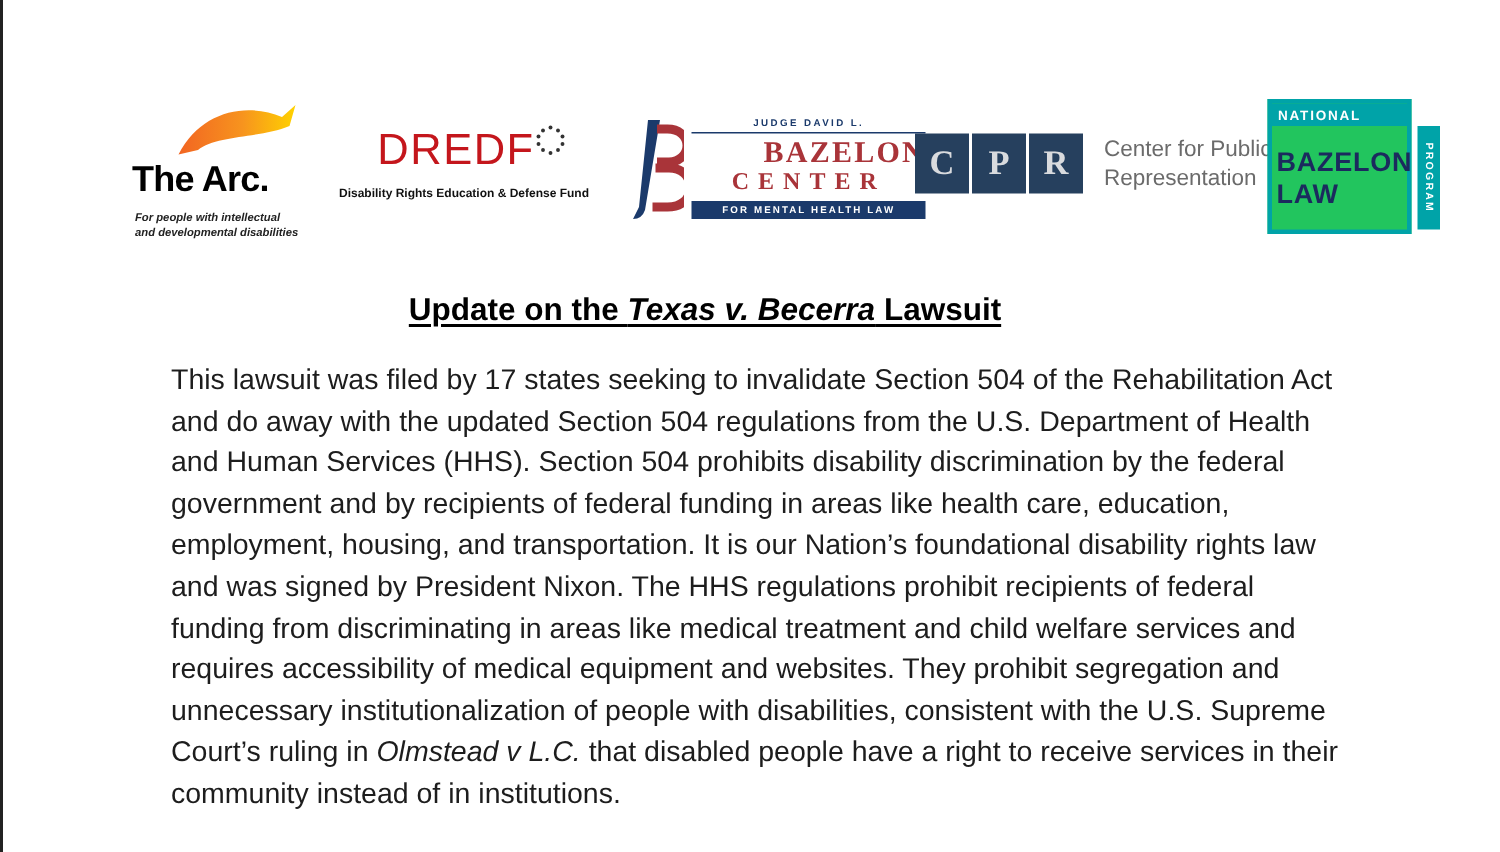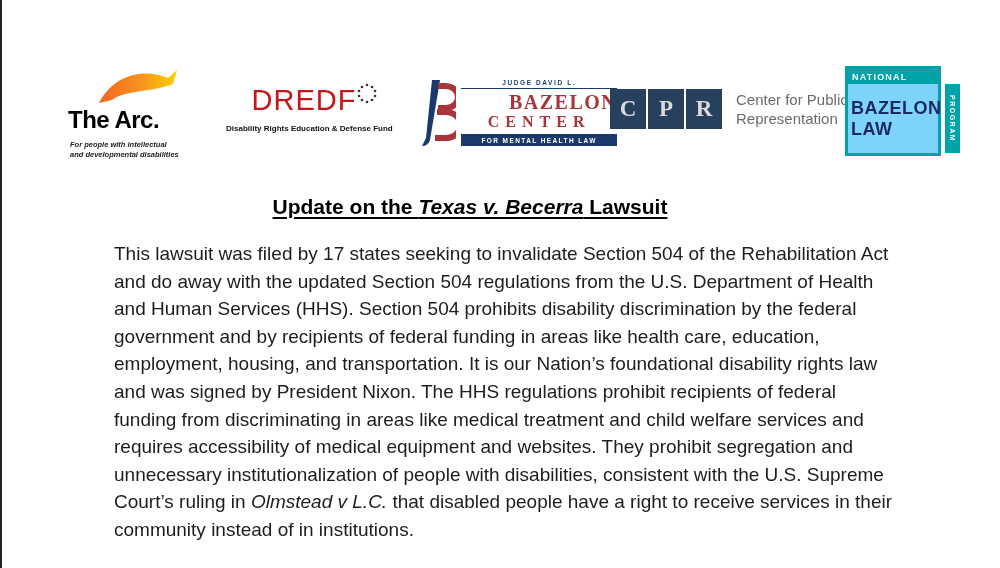--- a/index.html
+++ b/index.html
@@ -10,21 +10,21 @@
     overflow:hidden;
     font-family:"Liberation Sans",sans-serif;
     color:#1a1a1a;
   }
   .page-edge{position:absolute;left:0;top:0;width:2px;height:568px;background:#222;}
 
   
   .logo-row{position:absolute;left:0;top:58px;width:1000px;height:105px;}
 
   
-  .logo-arc{position:absolute;left:68px;top:8px;width:118px;height:96px;}
+  .logo-arc{position:absolute;left:88px;top:8px;width:118px;height:96px;}
   .arc-swoosh{position:absolute;left:26px;top:0;}
   .arc-name{position:absolute;left:0;top:40px;font-size:24px;font-weight:bold;color:#000;letter-spacing:-0.5px;}
   .arc-tagline{position:absolute;left:2px;top:74px;font-size:7.5px;font-style:italic;font-weight:bold;color:#222;line-height:9.5px;white-space:nowrap;}
 
   
   .logo-dredf{position:absolute;left:226px;top:26px;width:156px;height:66px;text-align:center;}
   .dredf-wordwrap{position:relative;display:inline-block;}
   .dredf-word{font-size:29px;font-weight:400;color:#C4161C;letter-spacing:1px;font-family:"Liberation Sans",sans-serif;}
   .dredf-dots{position:absolute;right:-22px;top:-2px;}
   .dredf-caption{font-size:8px;font-weight:bold;color:#111;margin-top:7px;white-space:nowrap;}
@@ -38,21 +38,21 @@
   .bazelon-center{font-family:"Liberation Serif",serif;font-weight:bold;color:#A93439;font-size:16px;letter-spacing:6px;line-height:18px;}
   .bazelon-bar{margin-top:3px;background:#1B3A6B;color:#ffffff;font-size:6.5px;letter-spacing:1.4px;font-weight:bold;padding:2.5px 0;}
 
   
   .logo-cpr{position:absolute;left:610px;top:30px;height:42px;display:flex;align-items:center;}
   .cpr-blocks{display:flex;gap:2px;}
   .cpr-block{width:36px;height:40px;background:#26405E;color:#D9DBDE;font-weight:bold;font-size:23px;font-family:"Liberation Serif",serif;display:flex;align-items:center;justify-content:center;}
   .cpr-name{margin-left:14px;color:#6b6b6b;font-size:15px;line-height:19px;}
 
   
-  .logo-nhelp{position:absolute;left:845px;top:8px;width:96px;height:90px;border:3px solid #00A3A8;display:flex;flex-direction:column;background:#7dd3fc;}
+  .logo-nhelp{position:absolute;left:845px;top:8px;width:96px;height:90px;border:3px solid #00A3A8;display:flex;flex-direction:column;background:#22c55e;}
   .nhelp-top{background:#00A3A8;color:#fff;font-size:9px;font-weight:bold;letter-spacing:1.2px;padding:3px 4px 2px 4px;}
   .nhelp-main{flex:1;display:flex;}
   .nhelp-words{flex:1;padding:1px 3px;display:flex;flex-direction:column;justify-content:center;}
   .nhelp-health,.nhelp-law{color:#1B2A5E;font-weight:800;font-size:18px;line-height:21px;letter-spacing:0.5px;}
   .nhelp-program{width:15px;background:#00A3A8;color:#fff;font-size:7px;font-weight:bold;letter-spacing:1.5px;writing-mode:vertical-rl;display:flex;align-items:center;justify-content:center;}
 
   
   .doc-title{position:absolute;left:0;top:195px;width:896px;text-align:center;font-size:21px;font-weight:bold;color:#000;padding-left:44px;}
   .doc-title .underlined{text-decoration:underline;text-underline-offset:3px;}
   .doc-title .it{font-style:italic;}

